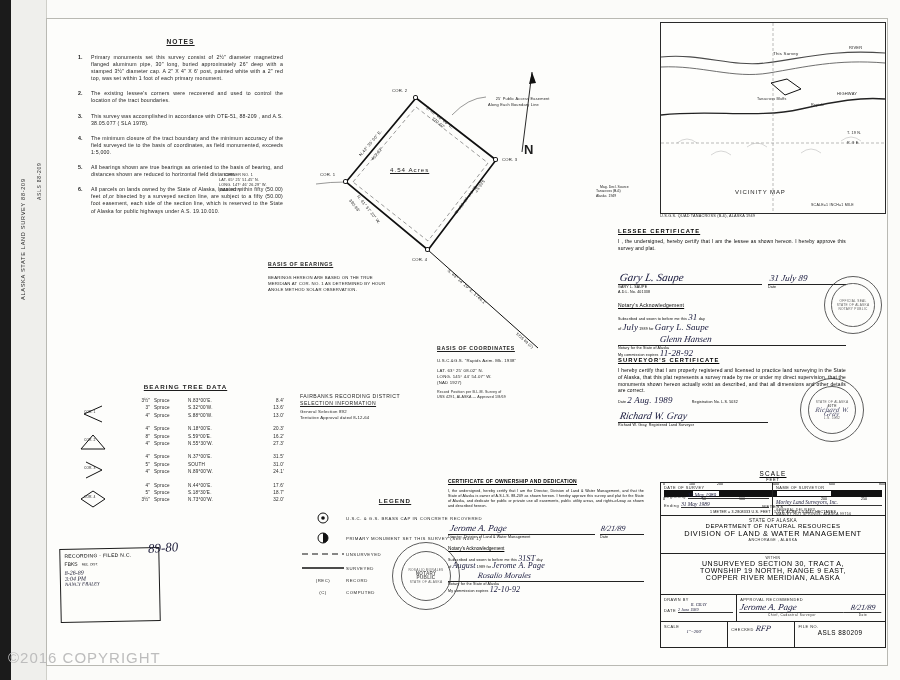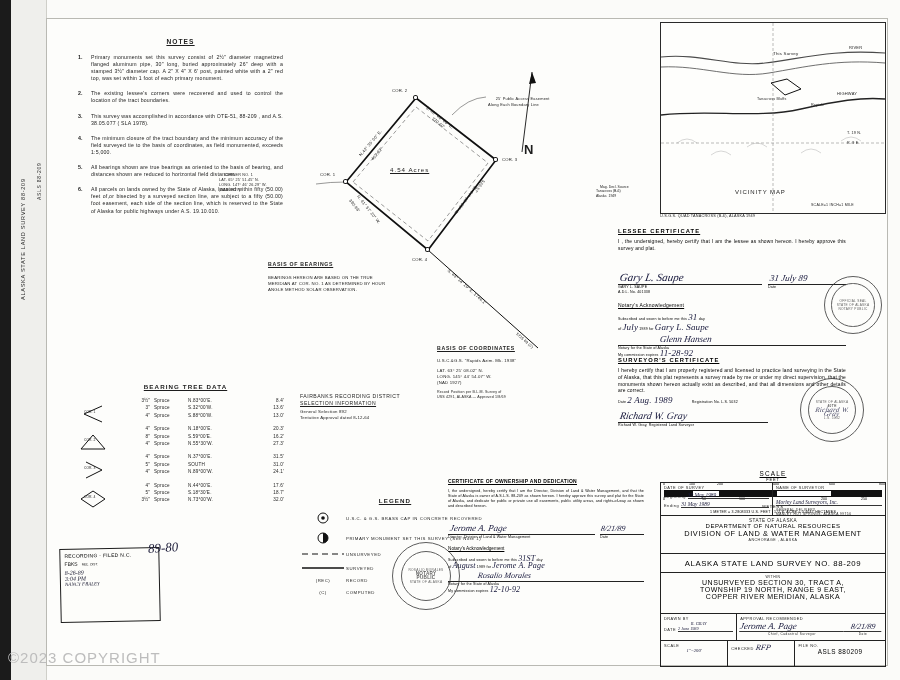--- a/index.html
+++ b/index.html
@@ -564,23 +564,20 @@
       </div>
     </div>
 
     <div class="tb tbrow tcell" style="height:38px;border-top:none;">
       <div class="tlab ctr" style="font-size:4.6px;">STATE OF ALASKA</div>
       <div class="tmed">DEPARTMENT  OF  NATURAL  RESOURCES</div>
       <div class="tbig">DIVISION OF LAND &amp; WATER MANAGEMENT</div>
       <div class="tlab ctr" style="font-size:3.6px;">ANCHORAGE ,  ALASKA</div>
     </div>
 
-    <div class="tb tbrow tcell" style="height:19px;border-top:none;display:flex;align-items:center;justify-content:center;">
-      <div class="tbig" style="font-size:7.8px;">ALASKA STATE LAND SURVEY NO.  88-209</div>
-    </div>
 
     <div class="tb tbrow tcell" style="height:41px;border-top:none;">
       <div class="tlab ctr" style="font-size:3.4px;">WITHIN</div>
       <div class="tmed" style="font-size:7px;">UNSURVEYED  SECTION  30,     TRACT   A,</div>
       <div class="tmed" style="font-size:7px;">TOWNSHIP  19 NORTH,    RANGE   9  EAST,</div>
       <div class="tmed" style="font-size:7px;">COPPER  RIVER  MERIDIAN,    ALASKA</div>
     </div>
 
     <div class="tb tbrow" style="display:flex;height:27px;border-top:none;">
       <div class="tcell" style="width:34%;border-right:1px solid #222;">
@@ -629,14 +626,14 @@
         <span style="font-size:5px;">FBKS</span>
         <span style="font-size:3.2px;margin-left:4px;">REC. DIST.</span>
       </div>
       <div class="rsline" style="margin-top:3px;">8-26-89</div>
       <div class="rsline">3:04 PM</div>
       <div class="rsline" style="font-size:5px;">NANCY FRALEY</div>
     </div>
   </div>
   <div id="penmark">89-80</div>
 
-  <div id="copyright">©2023 COPYRIGHT</div>
+  <div id="copyright">©2016 COPYRIGHT</div>
 </div>
 
 </body></html>

